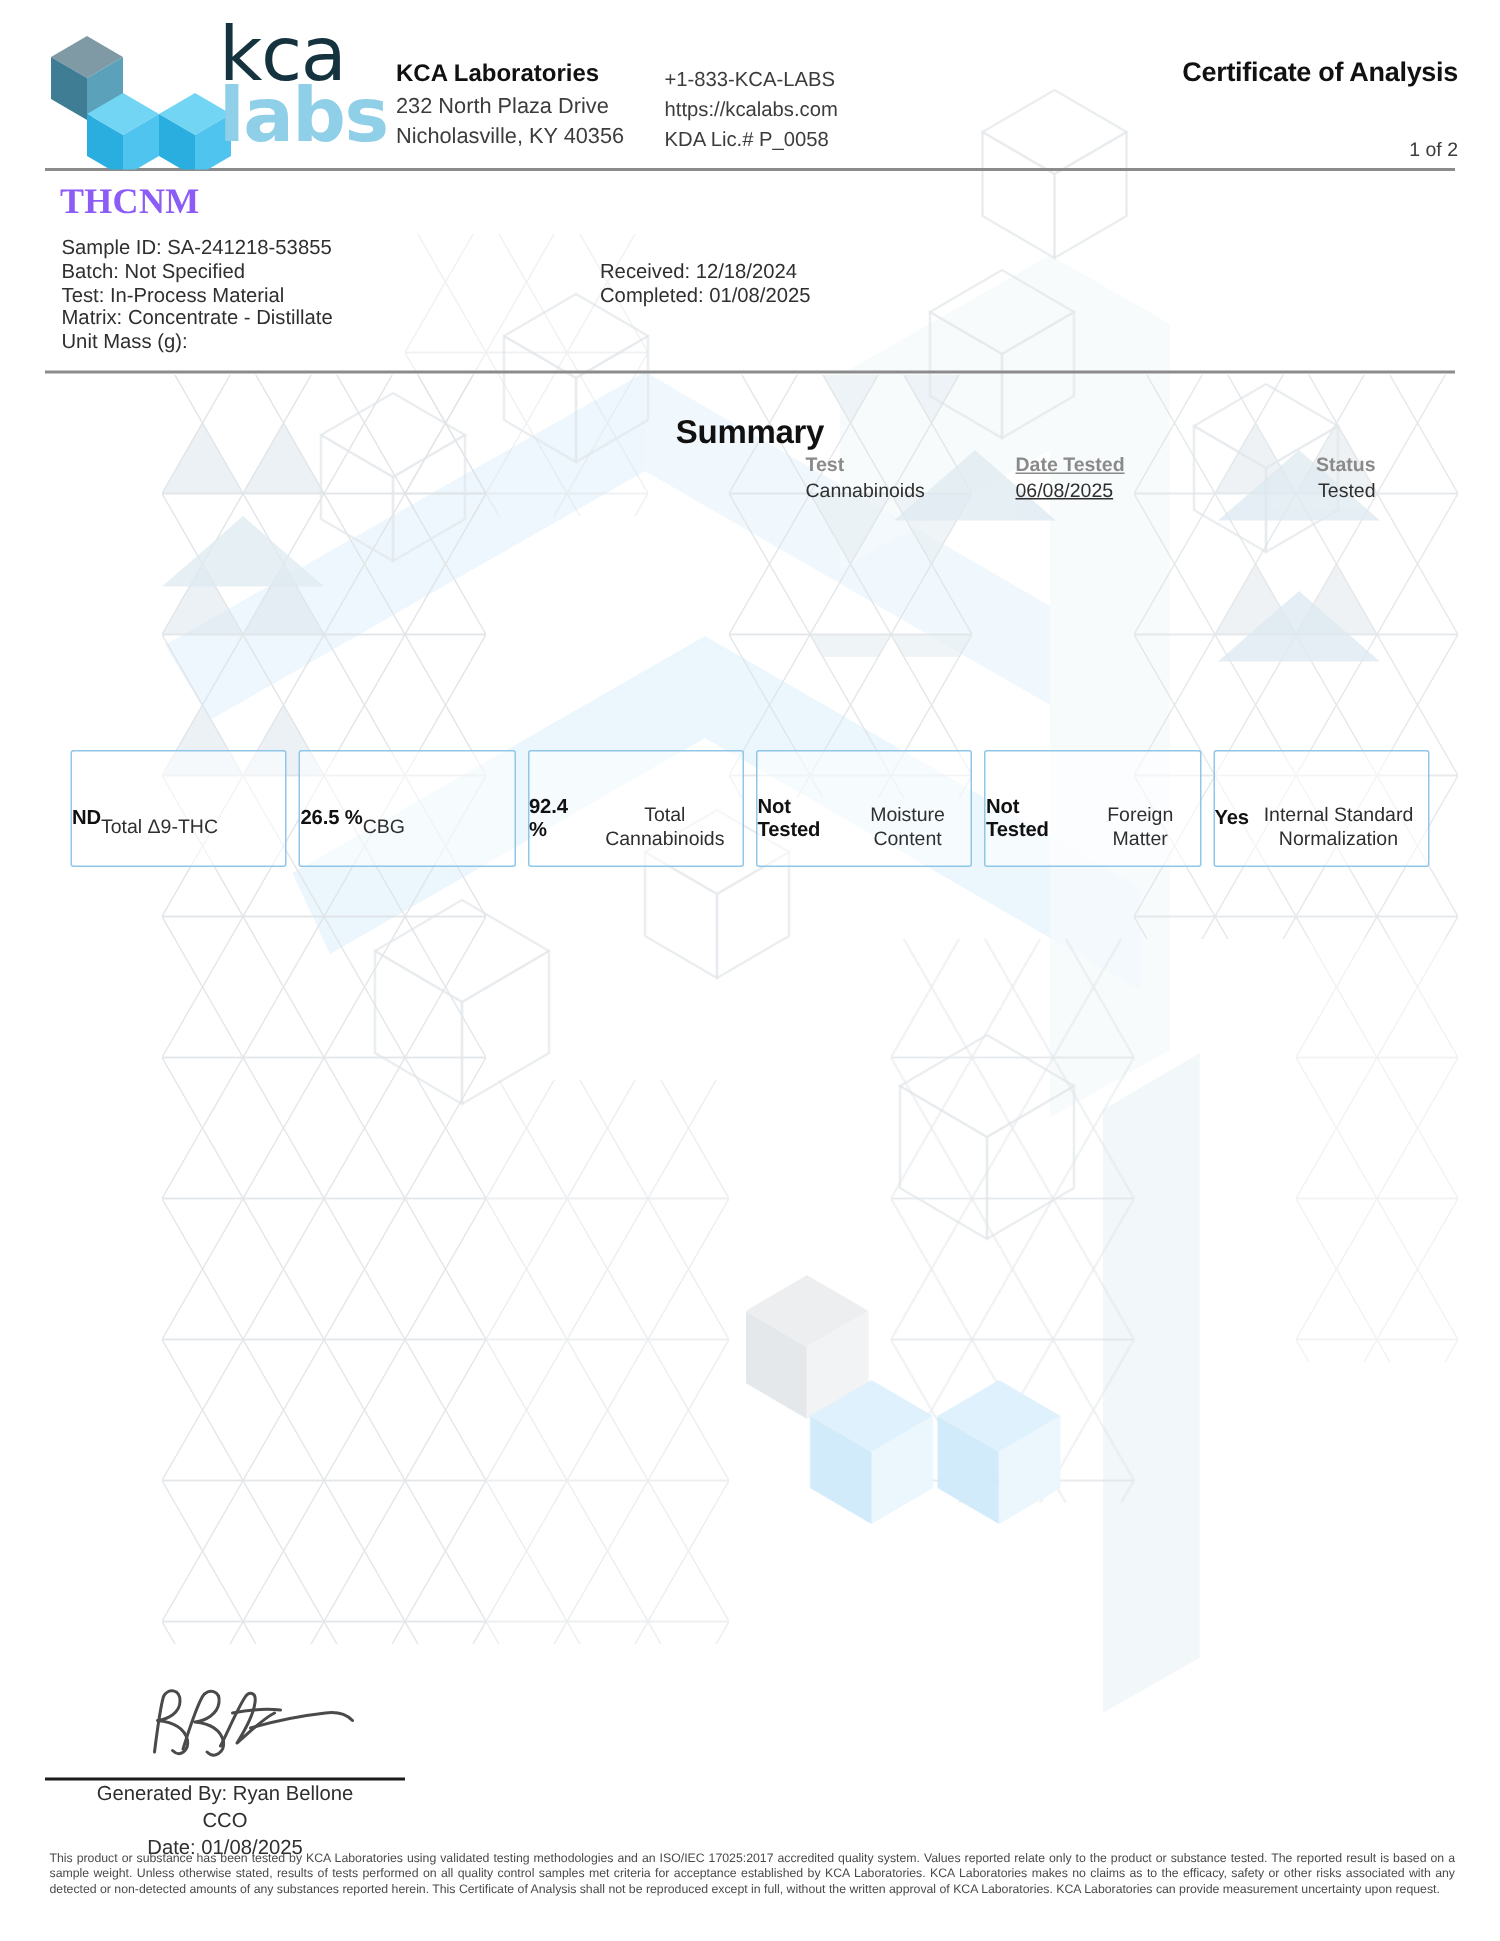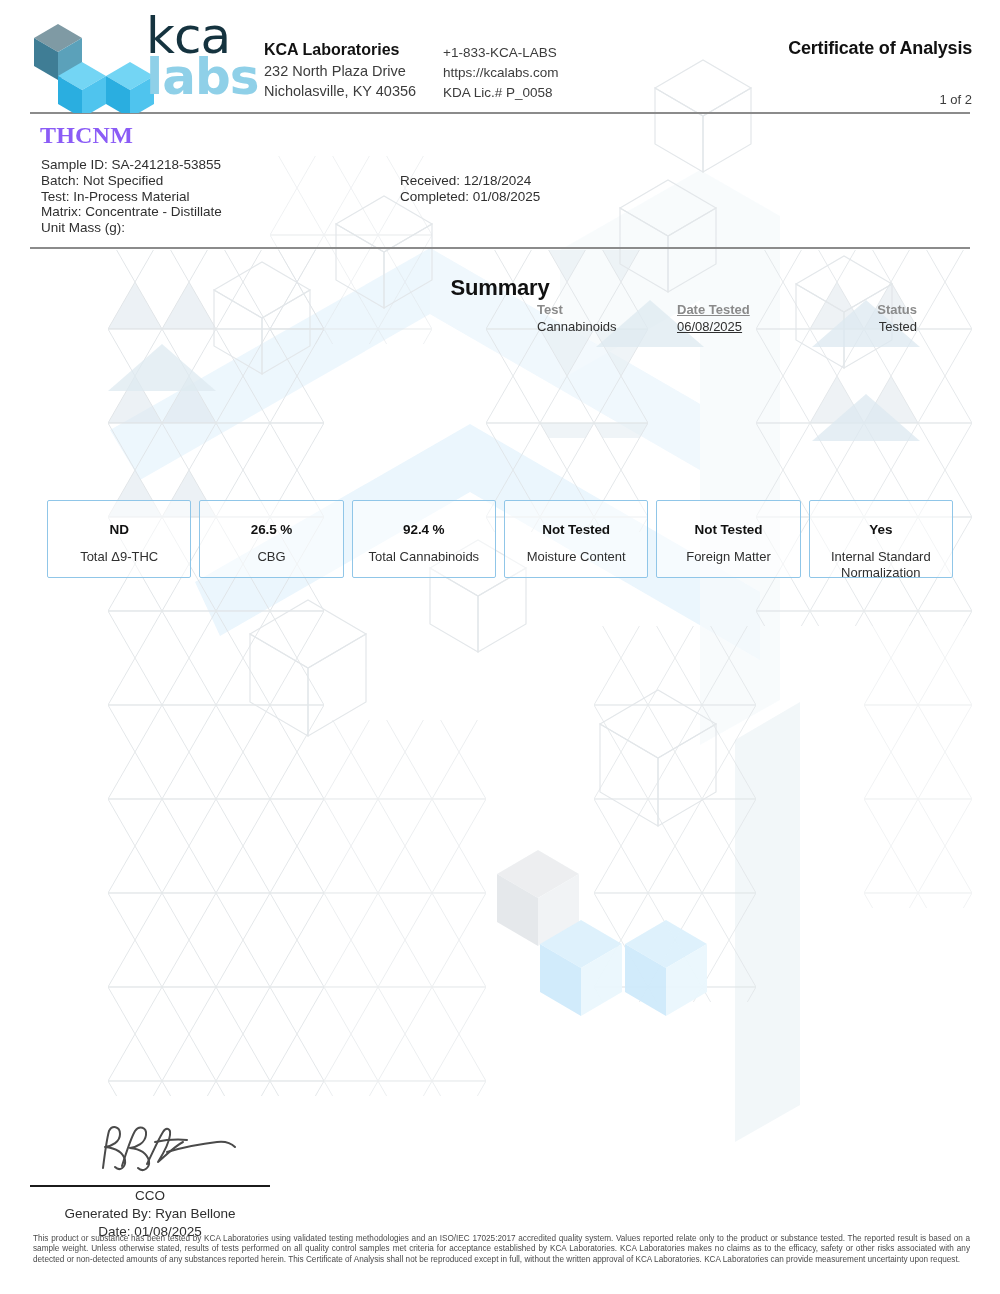--- a/index.html
+++ b/index.html
@@ -50,22 +50,22 @@
   .sum-c2{width:145px;text-decoration:underline;}
   .sum-c3{width:95px;text-align:right;}
   .sum-head{color:#8a8a8a;font-weight:700;}
   .sum-val{color:#2f2f2f;}
 
   
   .cards{position:absolute;left:47px;top:500px;width:906px;display:flex;gap:8px;}
   .card{
     flex:1 1 0;height:78px;border:1.6px solid #90c6e8;border-radius:2px;
     background:rgba(255,255,255,0.55);
-    display:flex;flex-direction:column;align-items:center;
-    box-sizing:border-box;padding-top:21px;
+    display:flex;flex-direction:row;align-items:center;
+    box-sizing:border-box;padding-top:11px;
   }
   .card .val{font-size:13.5px;font-weight:700;color:#111;letter-spacing:-0.1px;}
   .card .lbl{margin-top:12px;font-size:13px;color:#2f2f2f;text-align:center;line-height:16px;}
 
   
   .sig{position:absolute;left:95px;top:1122px;width:150px;height:60px;}
   .sig-line{position:absolute;left:30px;top:1185px;width:240px;height:1.5px;background:#1b1b1b;}
   .sig-text{position:absolute;left:0px;top:1187px;width:300px;text-align:center;font-size:13.5px;line-height:18px;color:#2f2f2f;}
 
   .disclaimer{position:absolute;left:33px;right:30px;top:1234px;font-size:8.2px;line-height:10.4px;color:#4a4a4a;text-align:justify;}
@@ -291,21 +291,21 @@
           <path d="M8 46 C10 30 12 16 14 9 C17 3 25 4 25 12 C25 20 17 24 10 25 C20 26 28 30 30 38 C31 45 25 50 20 45"></path>
           <path d="M27 44 C32 28 36 16 40 9 C44 3 52 5 51 13 C50 21 42 25 35 26 C45 27 52 31 54 39 C55 46 48 51 43 46"></path>
           <path d="M52 42 C58 30 63 18 68 10 C71 5 76 6 75 13 C74 22 68 32 63 40 C70 34 80 24 88 20"></path>
           <path d="M72 30 C86 26 104 22 122 20 C130 19 136 21 140 25"></path>
           <path d="M60 20 C70 18 82 17 92 18"></path>
         </g>
       </svg>
     </div>
     <div class="sig-line"></div>
     <div class="sig-text">
+      <div>Generated By: Ryan Bellone</div>
       <div>CCO</div>
-      <div>Generated By: Ryan Bellone</div>
       <div>Date: 01/08/2025</div>
     </div>
 
     <div class="disclaimer">This product or substance has been tested by KCA Laboratories using validated testing methodologies and an ISO/IEC 17025:2017 accredited quality system. Values reported relate only to the product or substance tested. The reported result is based on a sample weight. Unless otherwise stated, results of tests performed on all quality control samples met criteria for acceptance established by KCA Laboratories. KCA Laboratories makes no claims as to the efficacy, safety or other risks associated with any detected or non-detected amounts of any substances reported herein. This Certificate of Analysis shall not be reproduced except in full, without the written approval of KCA Laboratories. KCA Laboratories can provide measurement uncertainty upon request.</div>
 
   </div>
 </div>
 
 </body></html>

